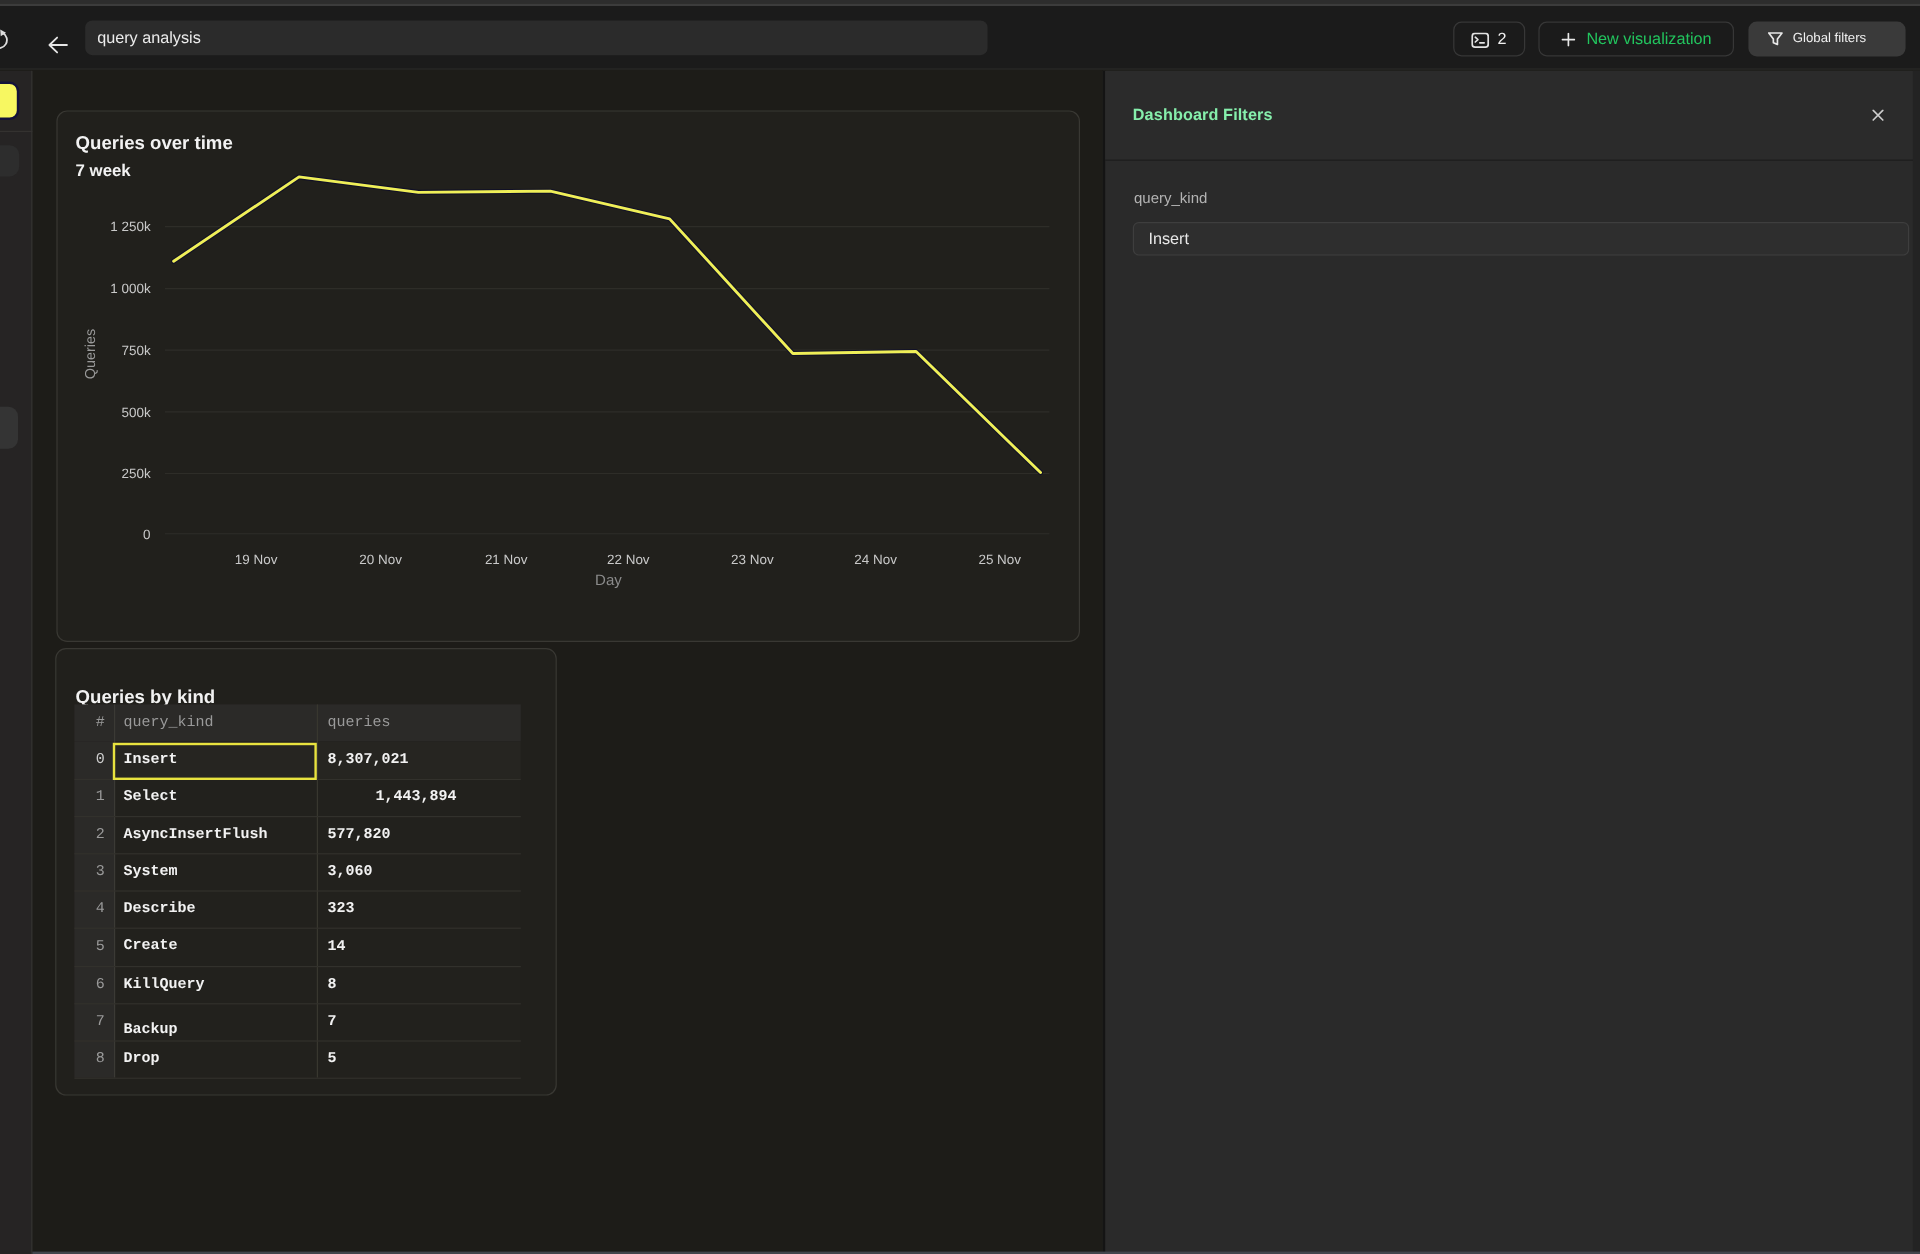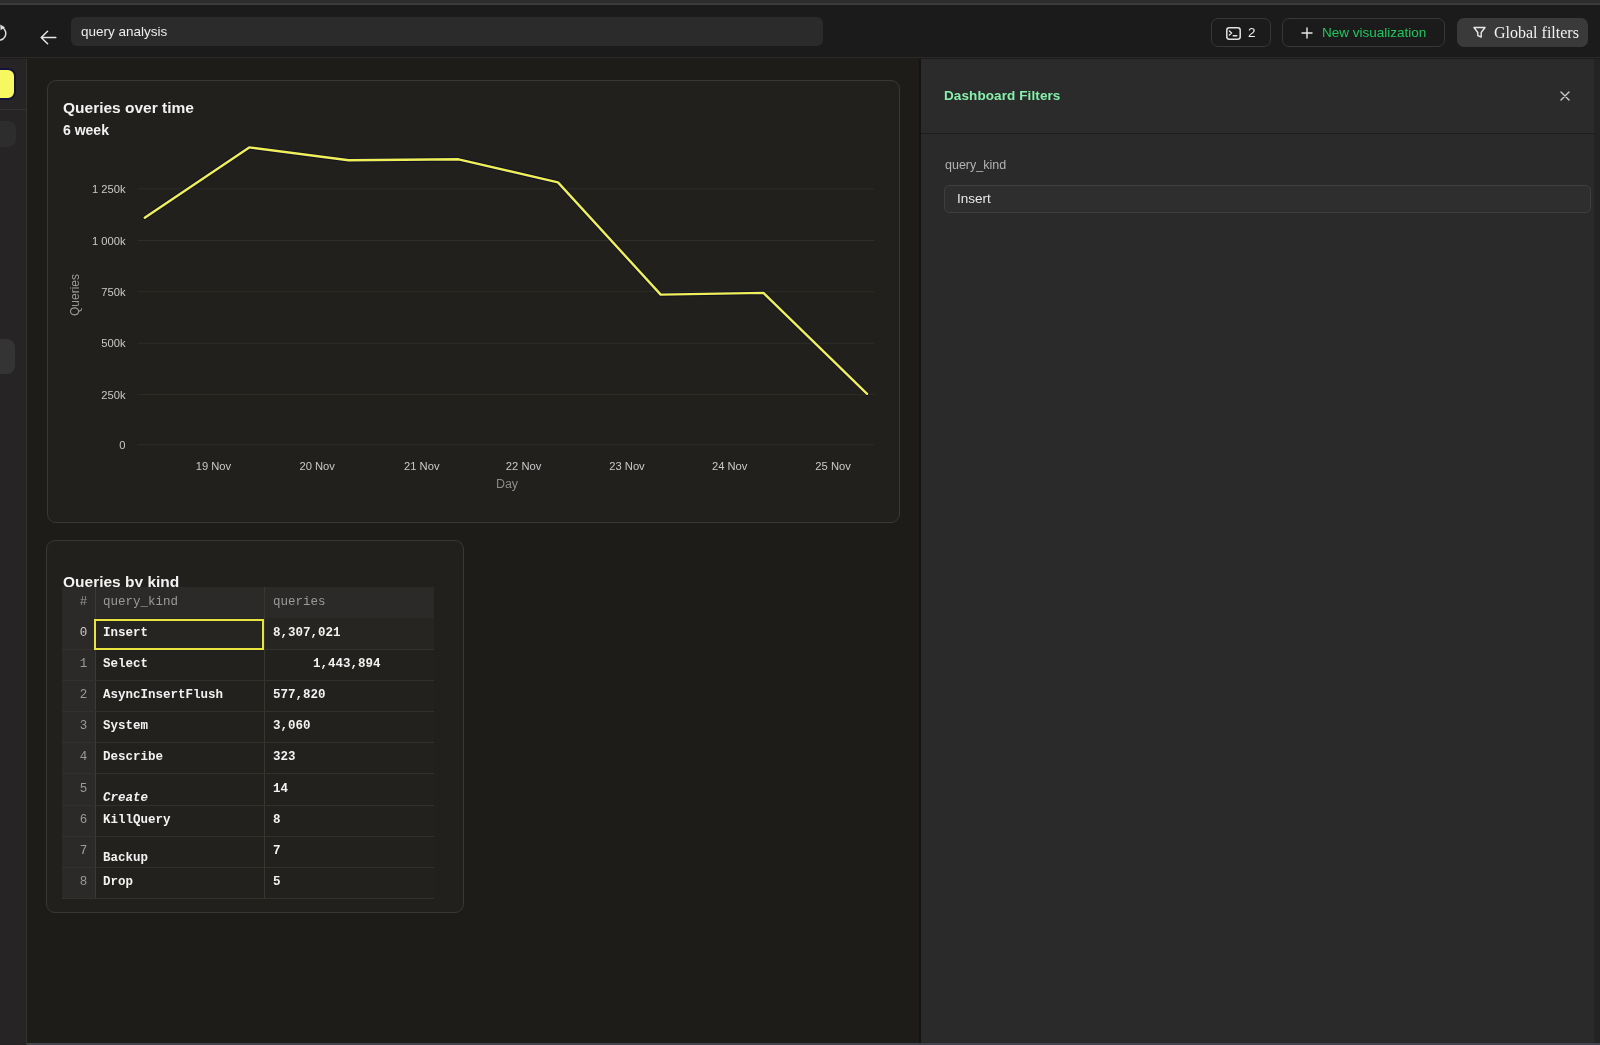--- a/index.html
+++ b/index.html
@@ -41,34 +41,34 @@
       <svg class="abs" style="left:18px;top:8px;" width="12" height="12" viewBox="0 0 12 12">
         <path d="M6 1 V11 M1 6 H11" stroke="#e8e8e8" stroke-width="1.4" stroke-linecap="round"></path>
       </svg>
       <div class="abs" style="left:39px;top:0;height:27px;line-height:27px;color:#22c55e;font-size:13.5px;">New visualization</div>
     </div>
 
     <div class="abs" style="left:1457px;top:13px;width:131px;height:29px;background:#3a3a3a;border-radius:7px;">
       <svg class="abs" style="left:16px;top:8px;" width="13" height="13" viewBox="0 0 13 13">
         <path d="M1 1.5 H12 L8.2 6.5 V11 L4.8 9.6 V6.5 Z" fill="none" stroke="#e8e8e8" stroke-width="1.4" stroke-linejoin="round"></path>
       </svg>
-      <div class="abs" style="left:37px;top:0;height:23px;line-height:29px;color:#f0f0f0;font-size:16px;font-family:Liberation Serif, serif;">Global filters</div>
+      <div class="abs" style="left:37px;top:0;height:23px;line-height:29px;color:#f0f0f0;font-size:11px;">Global filters</div>
     </div>
   </div>
 
   <div class="abs" style="left:0;top:59px;width:27px;height:986px;background:#262424;border-right:1px solid #343230;">
     <div class="abs" style="left:0;top:50px;width:27px;height:1px;background:#343230;"></div>
     <div class="abs" style="left:-9px;top:9px;width:25px;height:32px;background:#f7f761;border:2px solid #13123a;border-radius:8px;"></div>
     <div class="abs" style="left:-9px;top:62px;width:25px;height:26px;background:#2d2d2d;border-radius:8px;"></div>
     <div class="abs" style="left:-9px;top:280px;width:24px;height:35px;background:#343434;border-radius:8px;"></div>
   </div>
 
-  <div class="abs" style="left:47px;top:80px;width:853px;height:443px;background:#21201c;border:1px solid #393833;border-radius:9px;">
+  <div class="abs" style="left:47px;top:92px;width:853px;height:443px;background:#21201c;border:1px solid #393833;border-radius:9px;">
     <div class="abs" style="left:15px;top:18px;color:#f2f2f2;font-size:15.5px;font-weight:bold;">Queries over time</div>
-    <div class="abs" style="left:15px;top:41px;color:#f2f2f2;font-size:14px;font-weight:bold;">6 week</div>
+    <div class="abs" style="left:15px;top:41px;color:#f2f2f2;font-size:14px;font-weight:bold;">7 week</div>
   </div>
 
   <svg class="abs" style="left:0;top:0;" width="920" height="530" viewBox="0 0 920 530">
 
     <g stroke="#2e2d28" stroke-width="1">
       <line x1="137.5" y1="188.9" x2="874.5" y2="188.9"></line>
       <line x1="137.5" y1="240.5" x2="874.5" y2="240.5"></line>
       <line x1="137.5" y1="291.7" x2="874.5" y2="291.7"></line>
       <line x1="137.5" y1="343.3" x2="874.5" y2="343.3"></line>
       <line x1="137.5" y1="394.6" x2="874.5" y2="394.6"></line>
@@ -130,21 +130,21 @@
     <span class="rn" style="top:93.2px;">2</span>
       <span class="c1" style="top:93.2px;">AsyncInsertFlush</span>
       <span class="c2" style="top:93.2px;">577,820</span>
     <span class="rn" style="top:124.3px;">3</span>
       <span class="c1" style="top:124.3px;">System</span>
       <span class="c2" style="top:124.3px;">3,060</span>
     <span class="rn" style="top:155.4px;">4</span>
       <span class="c1" style="top:155.4px;">Describe</span>
       <span class="c2" style="top:155.4px;">323</span>
     <span class="rn" style="top:186.5px;">5</span>
-      <span class="c1" style="top:196px;font-style:italic;">Create</span>
+      <span class="c1" style="top:186px;">Create</span>
       <span class="c2" style="top:186.5px;">14</span>
     <span class="rn" style="top:217.6px;">6</span>
       <span class="c1" style="top:217.6px;">KillQuery</span>
       <span class="c2" style="top:217.6px;">8</span>
     <span class="rn" style="top:248.7px;">7</span>
       <span class="c1" style="top:256px;">Backup</span>
       <span class="c2" style="top:248.7px;">7</span>
     <span class="rn" style="top:279.8px;">8</span>
       <span class="c1" style="top:279.8px;">Drop</span>
       <span class="c2" style="top:279.8px;">5</span>

